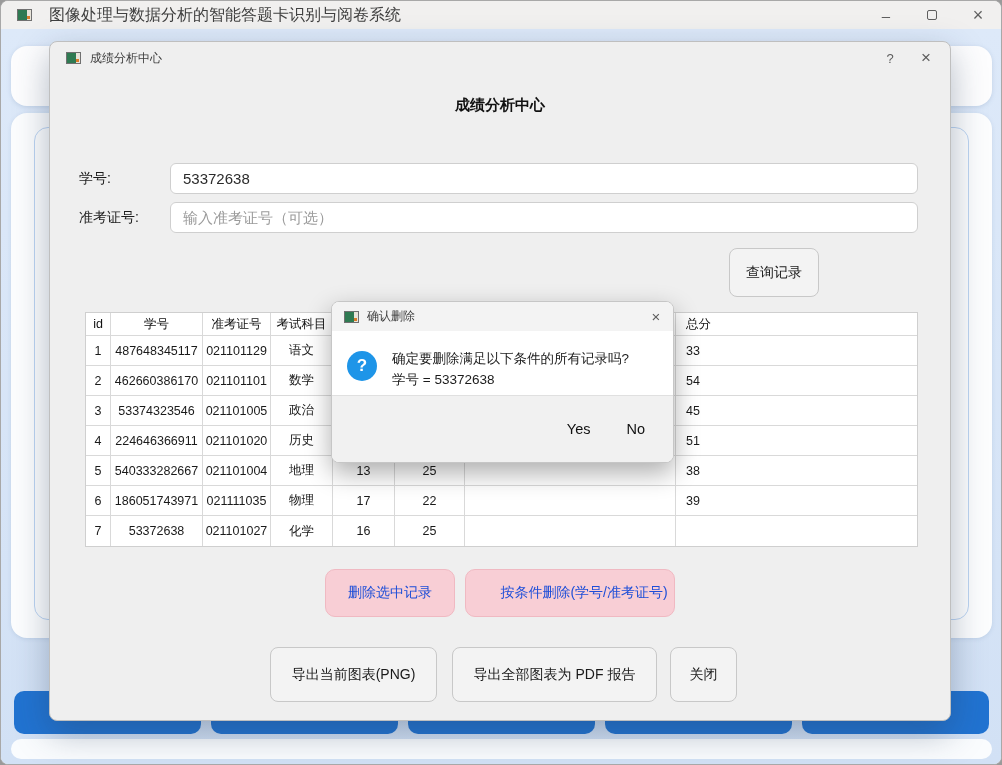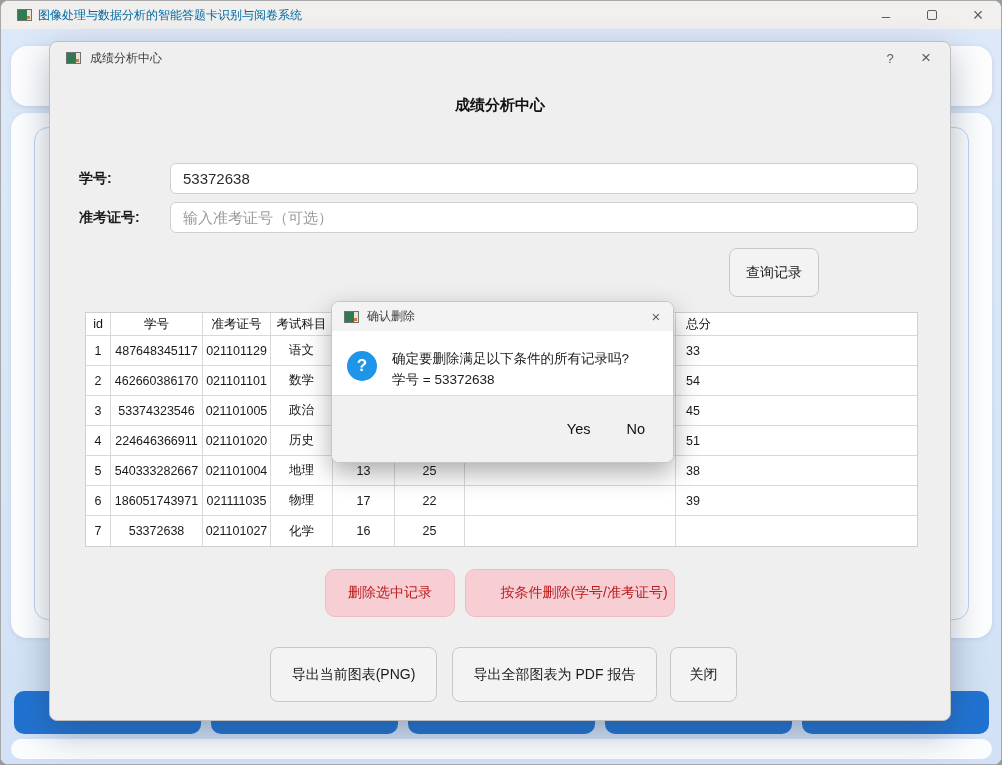--- a/index.html
+++ b/index.html
@@ -7,21 +7,21 @@
 
   .stage { position:relative; width:1002px; height:765px; background:#f1f0ef;
            border:1px solid #a8a8a8; border-radius:8px; overflow:hidden; }
 
   
   .titlebar { position:absolute; top:0; left:0; right:0; height:28px; background:#f1f0ef;
               display:flex; align-items:center; }
   .app-icon { width:15px; height:12px; margin-left:16px; border:1px solid #707070;
               background:linear-gradient(90deg,#2f7a52 0 66%,#e8e4da 66%); position:relative; }
   .app-icon::after{ content:""; position:absolute; right:1px; bottom:1px; width:3px; height:3px; background:#d97b2a; }
-  .win-title { margin-left:6px; font-size:12px; color:#0369a1; }
+  .win-title { margin-left:17px; font-size:16px; color:#404040; }
   .win-controls { margin-left:auto; display:flex; height:28px; }
   .win-btn { width:46px; height:28px; display:flex; align-items:center; justify-content:center;
              color:#5f5f5f; font-size:15px; cursor:pointer; }
   .max-glyph { width:10px; height:10px; border:1px solid #5f5f5f; border-radius:2px; }
   .close-glyph { font-size:18px; line-height:18px; }
 
   
   .client { position:absolute; top:28px; left:0; right:0; bottom:0;
             background:linear-gradient(180deg,#dde9f9,#d2e1f5); }
   .bg-card-top { position:absolute; left:10px; right:9px; top:17px; height:60px;
@@ -50,21 +50,21 @@
 
   .tabs { position:absolute; left:25px; top:86px; width:843px; height:27px;
           display:flex; align-items:flex-end; border-bottom:1px solid #b9b9b9; }
   .tab { height:22px; line-height:21px; padding:0 11px; font-size:13px; color:#222;
          background:#f1f1f1; border:1px solid #b9b9b9; border-bottom:none;
          border-radius:2px 2px 0 0; margin-right:2px; white-space:nowrap; cursor:pointer; }
   .tab.active { height:26px; line-height:25px; background:#fbfbfb; font-weight:bold;
                 margin-bottom:-1px; border-bottom:1px solid #fbfbfb; }
 
   .form-label { position:absolute; left:29px; height:31px; display:flex; align-items:center;
-                font-size:14px; font-weight:700; color:#1c1c1c; }
+                font-size:14px; font-weight:400; color:#1c1c1c; }
   .text-input { position:absolute; left:120px; width:748px; height:31px; background:#fff;
                 border:1px solid #cfcfcf; border-radius:6px; padding:0 12px; font-size:15px;
                 color:#2b2b2b; outline:none; cursor:text; }
   .text-input::placeholder { color:#9b9b9b; }
 
   .lite-btn { position:absolute; background:#f3f3f3; border:1px solid #c8c8c8; border-radius:8px;
               display:flex; align-items:center; justify-content:center; font-size:14px;
               color:#1a1a1a; cursor:pointer; }
 
   .table { position:absolute; left:35px; top:270px; width:833px; background:#fff;
@@ -72,21 +72,21 @@
            grid-template-columns:25px 92px 68px 62px 62px 70px 211px 1fr; }
   .cell { height:30px; border-right:1px solid #d9d9d9; border-bottom:1px solid #d9d9d9;
           display:flex; align-items:center; justify-content:center; font-size:12.5px; color:#1a1a1a;
           white-space:nowrap; overflow:hidden; }
   .cell.h { height:23px; color:#111; }
   .cell.col8 { border-right:none; justify-content:flex-start; padding-left:10px; }
   .cell.lastrow { border-bottom:none; }
 
   .danger-btn { position:absolute; top:527px; height:48px; background:#f8ced5;
                 border:1px solid #f0b9c2; border-radius:10px; display:flex; align-items:center;
-                justify-content:center; font-size:14px; color:#b91c1c; cursor:pointer; }
+                justify-content:center; font-size:14px; color:#1d4ed8; cursor:pointer; }
   .export-btn { top:605px; height:55px; }
 
   
   .confirm { position:absolute; left:330px; top:300px; width:343px; height:162px; background:#fff;
              border:1px solid #c6c6c6; border-radius:8px; overflow:hidden;
              box-shadow:0 10px 26px rgba(0,0,0,.32); }
   .confirm-titlebar { height:29px; background:#f3f3f3; display:flex; align-items:center; padding-left:12px; }
   .confirm-title { margin-left:8px; font-size:12px; color:#3c3c3c; }
   .confirm-close { margin-left:auto; width:34px; height:29px; display:flex; align-items:center;
                    justify-content:center; color:#5d5d5d; font-size:15px; cursor:pointer; }

